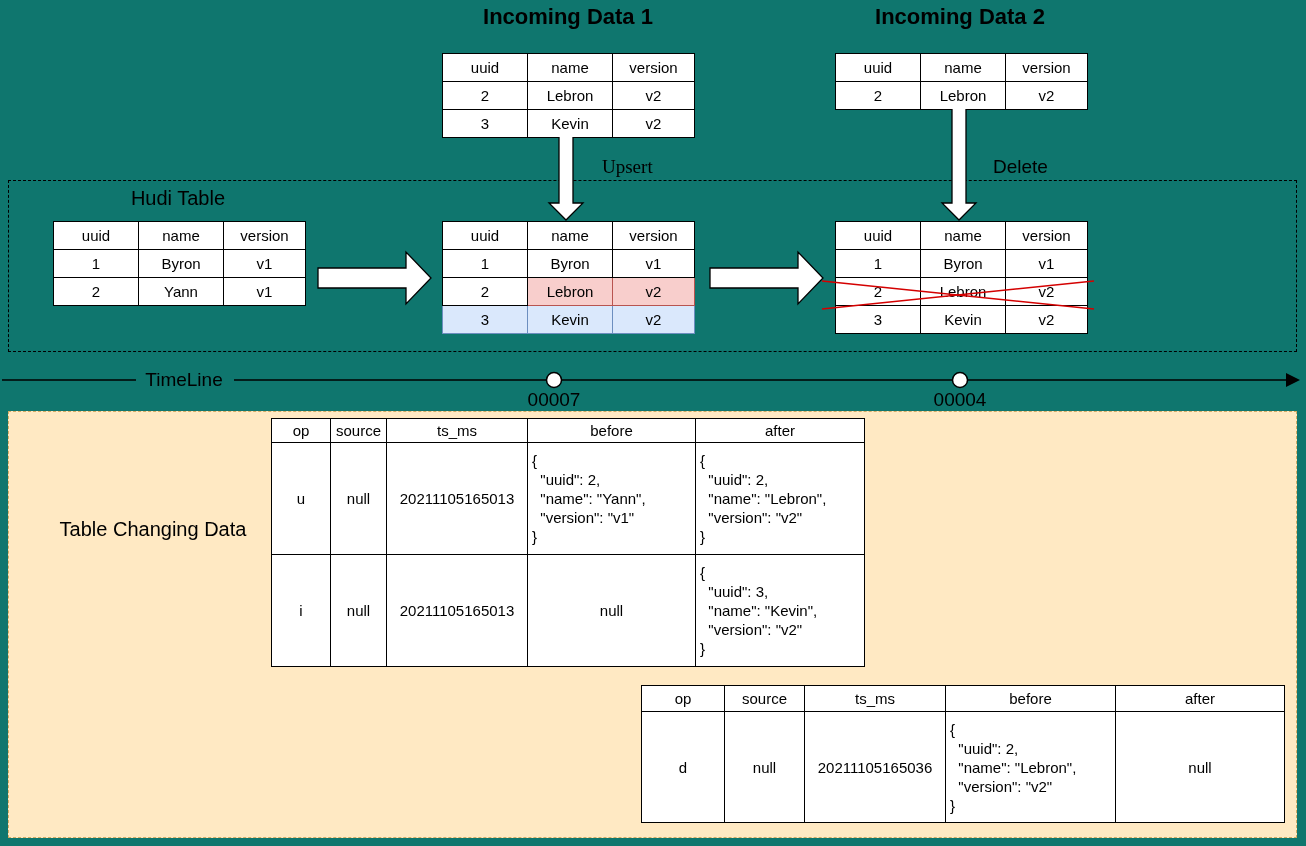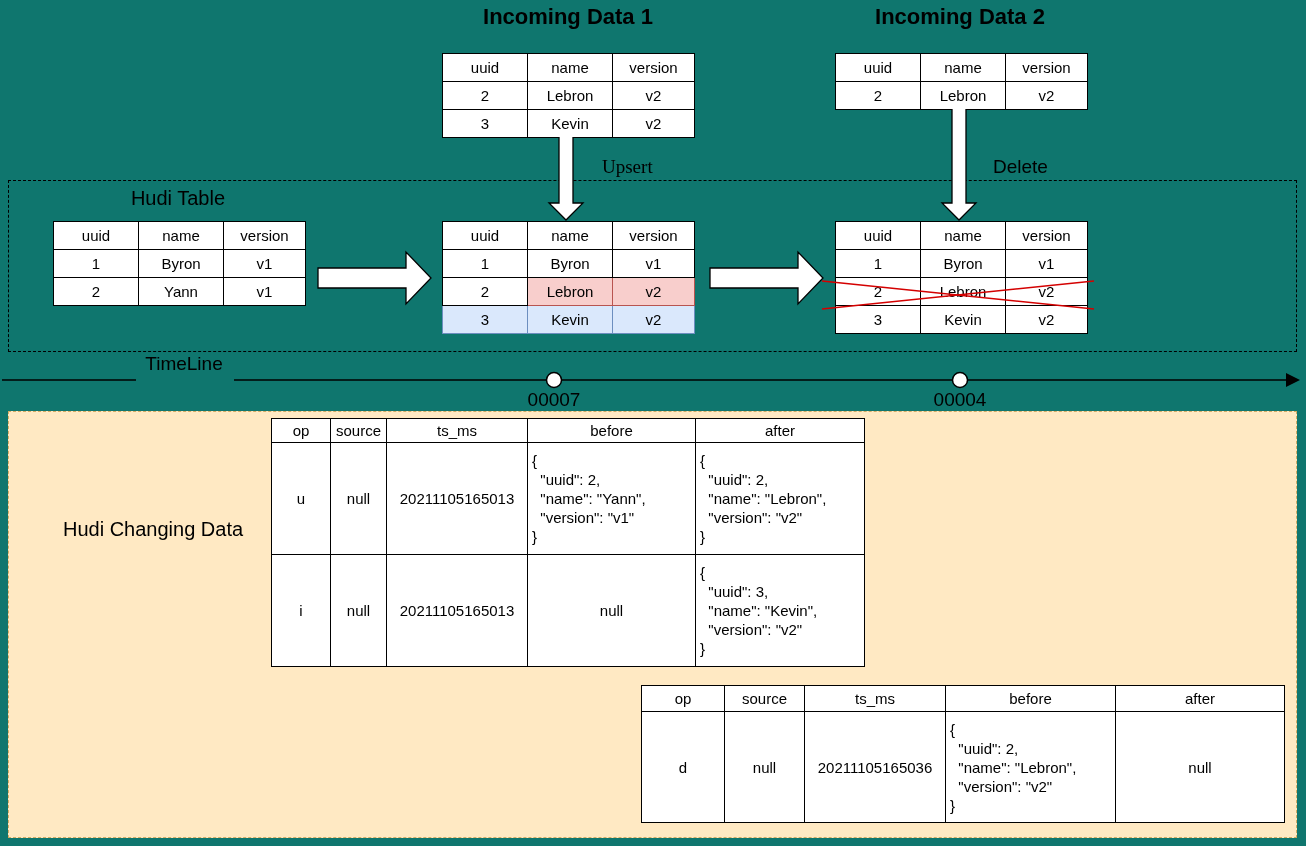--- a/index.html
+++ b/index.html
@@ -167,26 +167,26 @@
         <td>v2</td>
       </tr>
       <tr>
         <td>3</td>
         <td>Kevin</td>
         <td>v2</td>
       </tr>
     </tbody>
   </table>
 
-  <div class="lbl small" style="left:136px; top:353px; width:96px;">TimeLine</div>
+  <div class="lbl small" style="left:136px; top:369px; width:96px;">TimeLine</div>
   <div class="lbl small" style="left:504px; top:389px; width:100px;">00007</div>
   <div class="lbl small" style="left:910px; top:389px; width:100px;">00004</div>
 
   <div class="yellow-box"></div>
-  <div class="lbl sec" style="left:48px; top:518px; width:210px;">Hudi Changing Data</div>
+  <div class="lbl sec" style="left:48px; top:518px; width:210px;">Table Changing Data</div>
 
   <table class="cdc" style="left:271px; top:418px;">
     <colgroup>
       <col style="width:59px">
         <col style="width:56px">
         <col style="width:141px">
         <col style="width:168px">
         <col style="width:169px">
     </colgroup>
     <tbody>

